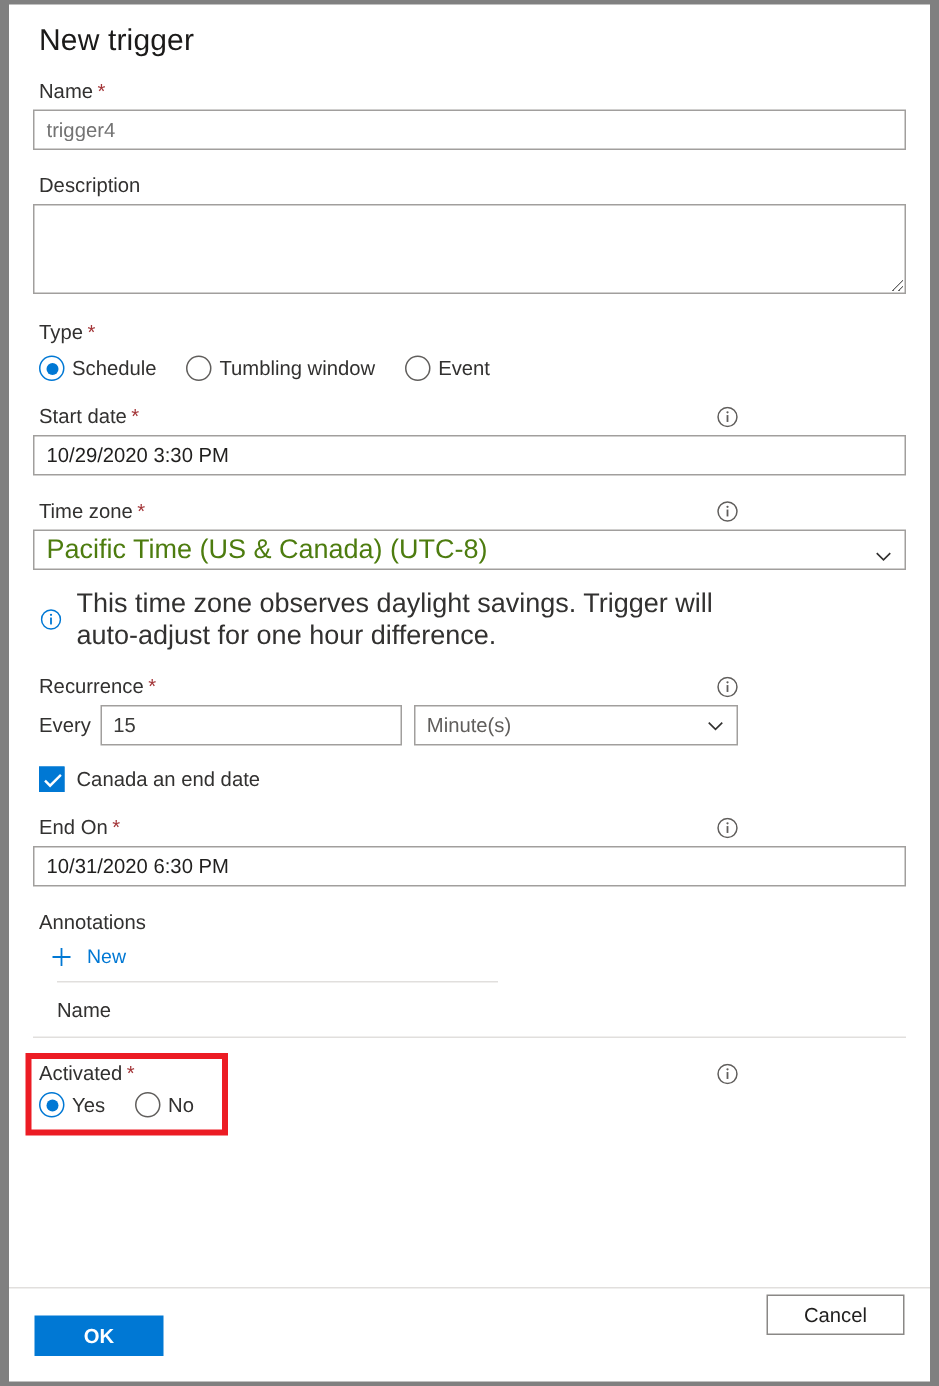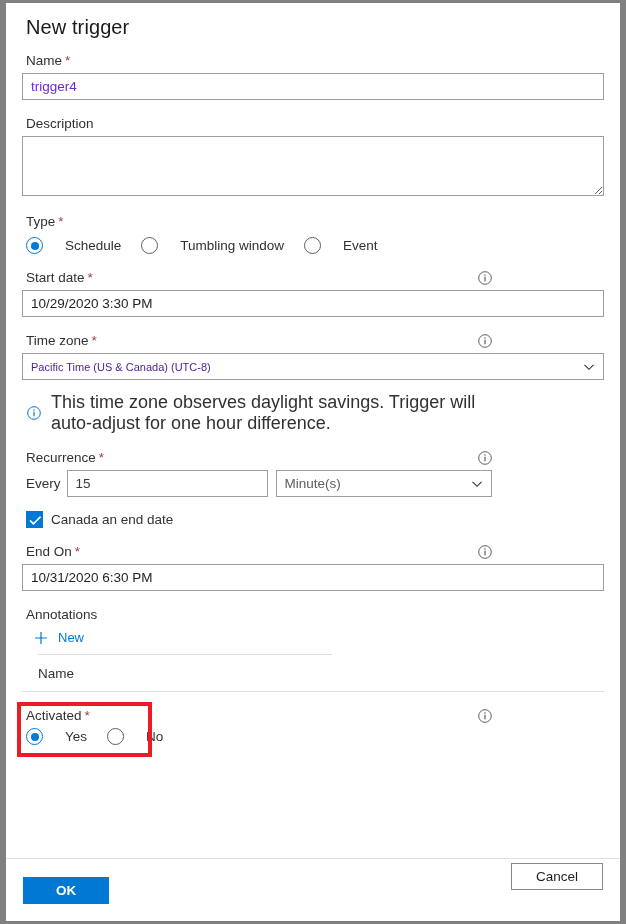--- a/index.html
+++ b/index.html
@@ -85,21 +85,21 @@
 
   
   .textbox {
     box-sizing: border-box;
     width: 582px;
     height: 27px;
     border: 1px solid #a19f9d;
     background: #ffffff;
     font-family: "Liberation Sans", sans-serif;
     font-size: 13.5px;
-    color: #6d28d9;
+    color: #737373;
     padding: 0 8px;
     outline: none;
     display: block;
   }
   .textbox.value-dark { color: #201f1e; }
 
   textarea.textbox {
     height: 60px;
     padding: 5px 8px;
     resize: vertical;
@@ -110,21 +110,20 @@
   .radio-row {
     display: flex;
     align-items: center;
     padding-left: 4px;
   }
   .radio-item {
     display: flex;
     align-items: center;
     margin-right: 20px;
     cursor: default;
-    gap: 17px;
   }
   .radio {
     width: 17px;
     height: 17px;
     border-radius: 50%;
     border: 1.4px solid #605e5c;
     box-sizing: border-box;
     position: relative;
     background: #fff;
     flex: 0 0 17px;
@@ -153,22 +152,22 @@
   .dropdown {
     box-sizing: border-box;
     width: 582px;
     height: 27px;
     border: 1px solid #a19f9d;
     background: #ffffff;
     display: flex;
     align-items: center;
     justify-content: space-between;
     padding: 0 8px;
-    font-size: 11px;
-    color: #4c1d95;
+    font-size: 18px;
+    color: #4d7c0f;
   }
   .chevron {
     width: 12px; height: 12px;
     flex: 0 0 12px;
   }
 
   
   .note {
     display: flex;
     align-items: center;

